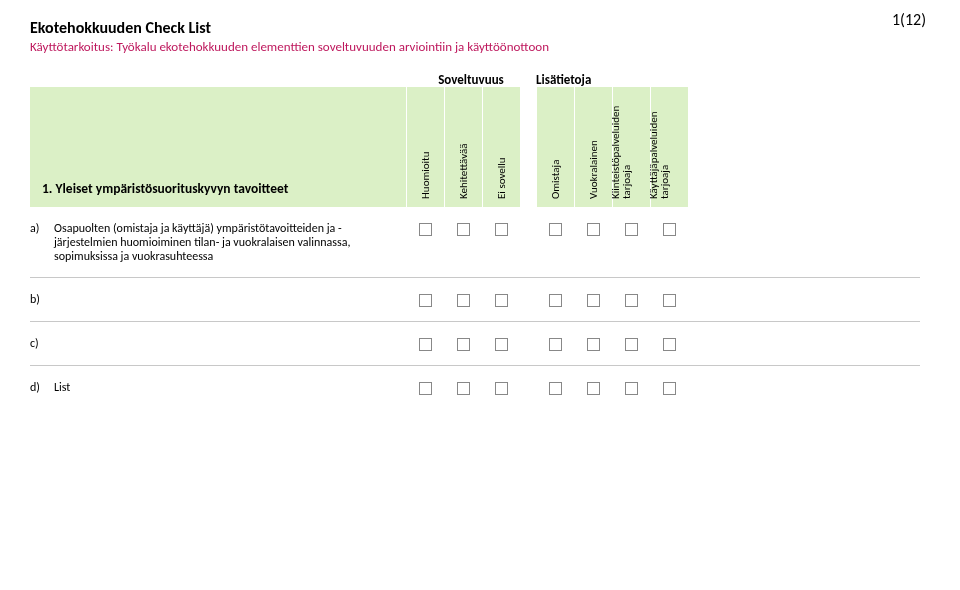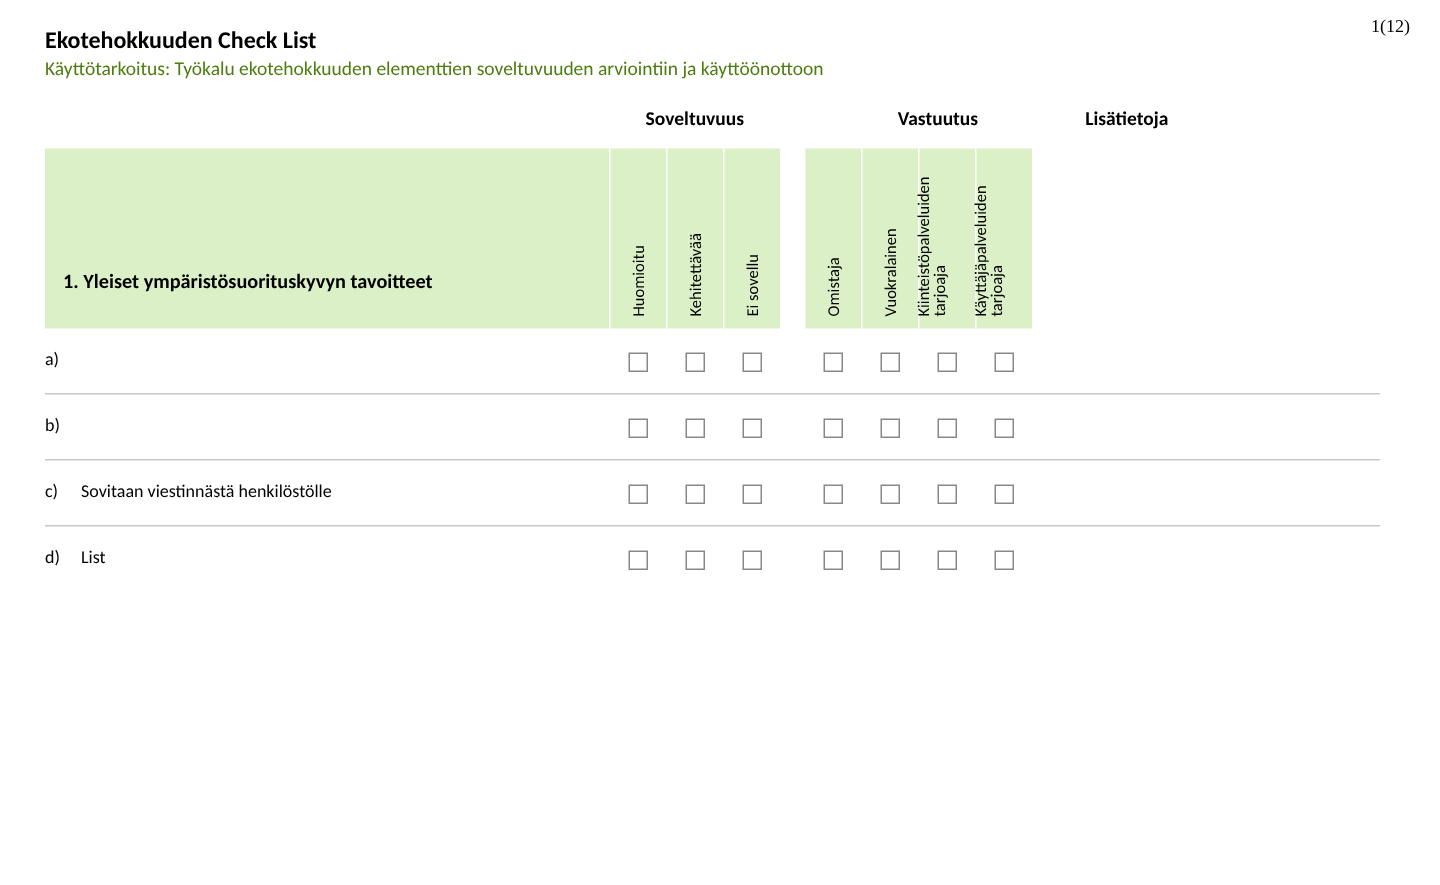--- a/index.html
+++ b/index.html
@@ -8,57 +8,56 @@
     height: 590px;
     font-family: Calibri, Arial, sans-serif;
     background: #fff;
     color: #000;
     position: relative;
     padding: 18px 40px 0 30px;
   }
   .page-num {
     position: absolute;
     top: 10px;
-    right: 20px;
-    font-size: 12px;
-    font-family: Liberation Serif, serif;
+    right: 34px;
+    font-size: 16px;
   }
   .title {
     font-size: 16px;
     font-weight: bold;
     margin-bottom: 2px;
   }
   .subtitle {
     font-size: 13px;
-    color: #4d7c0f;
+    color: #be185d;
     margin-bottom: 18px;
   }
   .group-labels {
     display: flex;
     font-weight: bold;
     font-size: 13px;
-    margin-bottom: 12px;
+    margin-bottom: 0;
   }
   .group-labels .spacer { width: 376px; }
   .group-labels .g1 { width: 130px; text-align: center; }
   .group-labels .g2 { width: 200px; text-align: center; }
   .group-labels .g3 { width: 200px; text-align: left; }
 
   .section-head {
     display: flex;
     align-items: flex-end;
     height: 120px;
   }
   .section-title-box {
     width: 376px;
     background: #dbf0c6;
     height: 120px;
     display: flex;
     align-items: flex-end;
-    padding: 23px 12px;
+    padding: 10px 12px;
     font-weight: bold;
     font-size: 13.5px;
   }
   .col-heads {
     display: flex;
     height: 120px;
     align-items: flex-end;
   }
   .col-head {
     width: 38px;
@@ -124,21 +123,20 @@
 <body>
 
 <div class="page-num">1(12)</div>
 
 <div class="title">Ekotehokkuuden Check List</div>
 <div class="subtitle">Käyttötarkoitus: Työkalu ekotehokkuuden elementtien soveltuvuuden arviointiin ja käyttöönottoon</div>
 
 <div class="group-labels">
   <div class="spacer"></div>
   <div class="g1">Soveltuvuus</div>
-  <div class="g2">Vastuutus</div>
   <div class="g3">Lisätietoja</div>
 </div>
 
 <div class="section-head">
   <div class="section-title-box">
     <span>1. Yleiset ympäristösuorituskyvyn tavoitteet</span>
   </div>
   <div class="col-heads">
     <div class="col-head">
         <span class="rot">Huomioitu</span>
@@ -162,20 +160,21 @@
     <div class="col-head">
       <span class="rot two-line"><span>Käyttäjäpalveluiden</span><br><span>tarjoaja</span></span>
     </div>
   </div>
 </div>
 
 <div id="rows-container">
     <div class="row">
       <div class="row-label">
         <div class="letter">a)</div>
+        <div>Osapuolten (omistaja ja käyttäjä) ympäristötavoitteiden ja -järjestelmien huomioiminen tilan- ja vuokralaisen valinnassa, sopimuksissa ja vuokrasuhteessa</div>
       </div>
       <div class="row-boxes">
         <div class="box-slot">
           <div class="checkbox"></div>
         </div>
         <div class="box-slot">
           <div class="checkbox"></div>
         </div>
         <div class="box-slot">
           <div class="checkbox"></div>
@@ -220,21 +219,20 @@
           <div class="checkbox"></div>
         </div>
         <div class="box-slot">
           <div class="checkbox"></div>
         </div>
       </div>
     </div>
     <div class="row">
       <div class="row-label">
         <div class="letter">c)</div>
-        <div>Sovitaan viestinnästä henkilöstölle</div>
       </div>
       <div class="row-boxes">
         <div class="box-slot">
           <div class="checkbox"></div>
         </div>
         <div class="box-slot">
           <div class="checkbox"></div>
         </div>
         <div class="box-slot">
           <div class="checkbox"></div>

